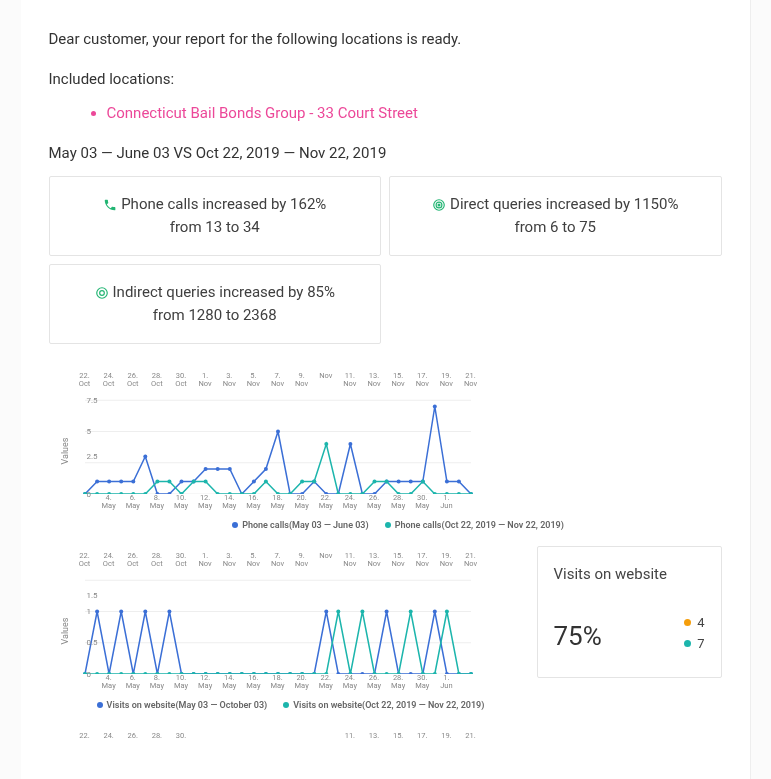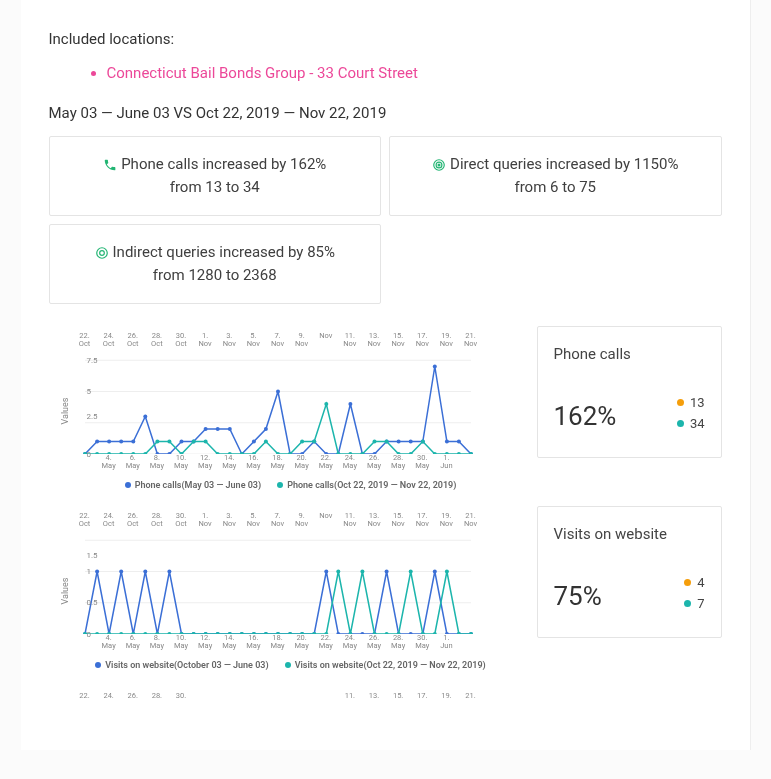--- a/index.html
+++ b/index.html
@@ -93,20 +93,21 @@
   }
   .chart-legend .li { display: inline-flex; align-items: center; margin: 0 8px; }
   .chart-legend .swatch { width: 6px; height: 6px; border-radius: 50%; display: inline-block; margin-right: 4px; }
   .top-ticks { position: relative; height: 20px; margin-bottom: 2px; }
 </style>
 </head>
 <body>
 
 <div class="page">
 
+  <div class="intro">Dear customer, your report for the following locations is ready.</div>
   <div class="locations-label">Included locations:</div>
   <ul class="locations-list">
       <li>Connecticut Bail Bonds Group - 33 Court Street</li>
     </ul>
   <div class="daterange">May 03 — June 03 VS Oct 22, 2019 — Nov 22, 2019</div>
 
   <div class="cards">
       <div class="card"><span class="icon"><svg width="14" height="14" viewBox="0 0 24 24" fill="#22b573">
             <path d="M6.6 10.8c1.4 2.8 3.8 5.2 6.6 6.6l2.2-2.2c.3-.3.7-.4 1-.2 1.2.4 2.5.6 3.8.6.6 0 1 .4 1 1V20c0 .6-.4 1-1 1C10.6 21 3 13.4 3 4c0-.6.4-1 1-1h3.4c.6 0 1 .4 1 1 0 1.3.2 2.6.6 3.8.1.4 0 .8-.2 1l-2.2 2z"></path>
           </svg></span><span>Phone calls increased by 162%</span><br><span>from 13 to 34</span></div>
@@ -242,36 +243,20 @@
             <div class="xtick" style="left: 371.875px;">1.<br>Jun</div>
           </div>
           <div class="chart-legend"><span class="li">
               <span class="swatch" style="background:#3b6fd6"></span>
               <span>Phone calls(May 03 — June 03)</span>
             </span><span class="li">
               <span class="swatch" style="background:#1cb5ac"></span>
               <span>Phone calls(Oct 22, 2019 — Nov 22, 2019)</span>
             </span></div>
         </div>
-        <div class="side-box">
-          <div class="title">Phone calls</div>
-          <div class="row">
-            <div class="pct">162%</div>
-            <div class="legend-col">
-              <div class="legend-item">
-                <span class="dot dot-orange"></span>
-                <span>13</span>
-              </div>
-              <div class="legend-item">
-                <span class="dot dot-teal"></span>
-                <span>34</span>
-              </div>
-            </div>
-          </div>
-        </div>
       </div>
       <div class="section">
         <div class="chart-col">
           <div class="top-ticks">
             <div class="xtick" style="left: 10px;">22.<br>Oct</div>
             <div class="xtick" style="left: 34.125px;">24.<br>Oct</div>
             <div class="xtick" style="left: 58.25px;">26.<br>Oct</div>
             <div class="xtick" style="left: 82.375px;">28.<br>Oct</div>
             <div class="xtick" style="left: 106.5px;">30.<br>Oct</div>
             <div class="xtick" style="left: 130.625px;">1.<br>Nov</div>
@@ -380,21 +365,21 @@
             <div class="xtick" style="left: 227.125px;">20.<br>May</div>
             <div class="xtick" style="left: 251.25px;">22.<br>May</div>
             <div class="xtick" style="left: 275.375px;">24.<br>May</div>
             <div class="xtick" style="left: 299.5px;">26.<br>May</div>
             <div class="xtick" style="left: 323.625px;">28.<br>May</div>
             <div class="xtick" style="left: 347.75px;">30.<br>May</div>
             <div class="xtick" style="left: 371.875px;">1.<br>Jun</div>
           </div>
           <div class="chart-legend"><span class="li">
               <span class="swatch" style="background:#3b6fd6"></span>
-              <span>Visits on website(October 03 — June 03)</span>
+              <span>Visits on website(May 03 — October 03)</span>
             </span><span class="li">
               <span class="swatch" style="background:#1cb5ac"></span>
               <span>Visits on website(Oct 22, 2019 — Nov 22, 2019)</span>
             </span></div>
         </div>
         <div class="side-box">
           <div class="title">Visits on website</div>
           <div class="row">
             <div class="pct">75%</div>
             <div class="legend-col">

